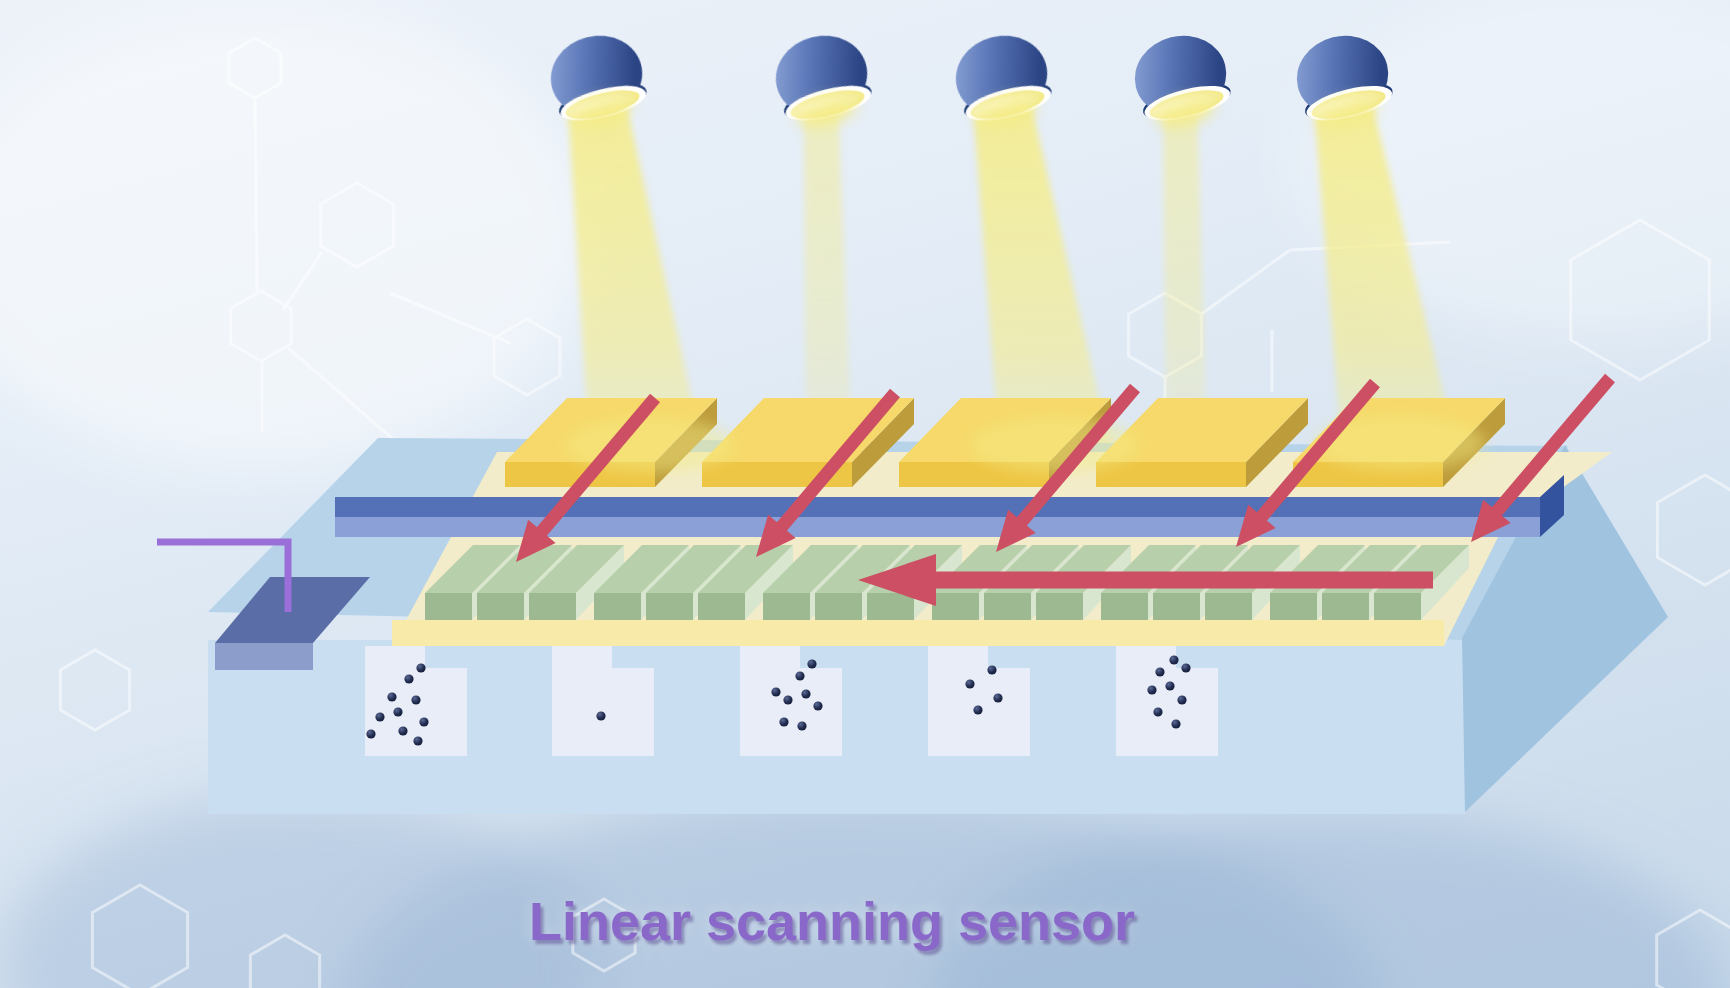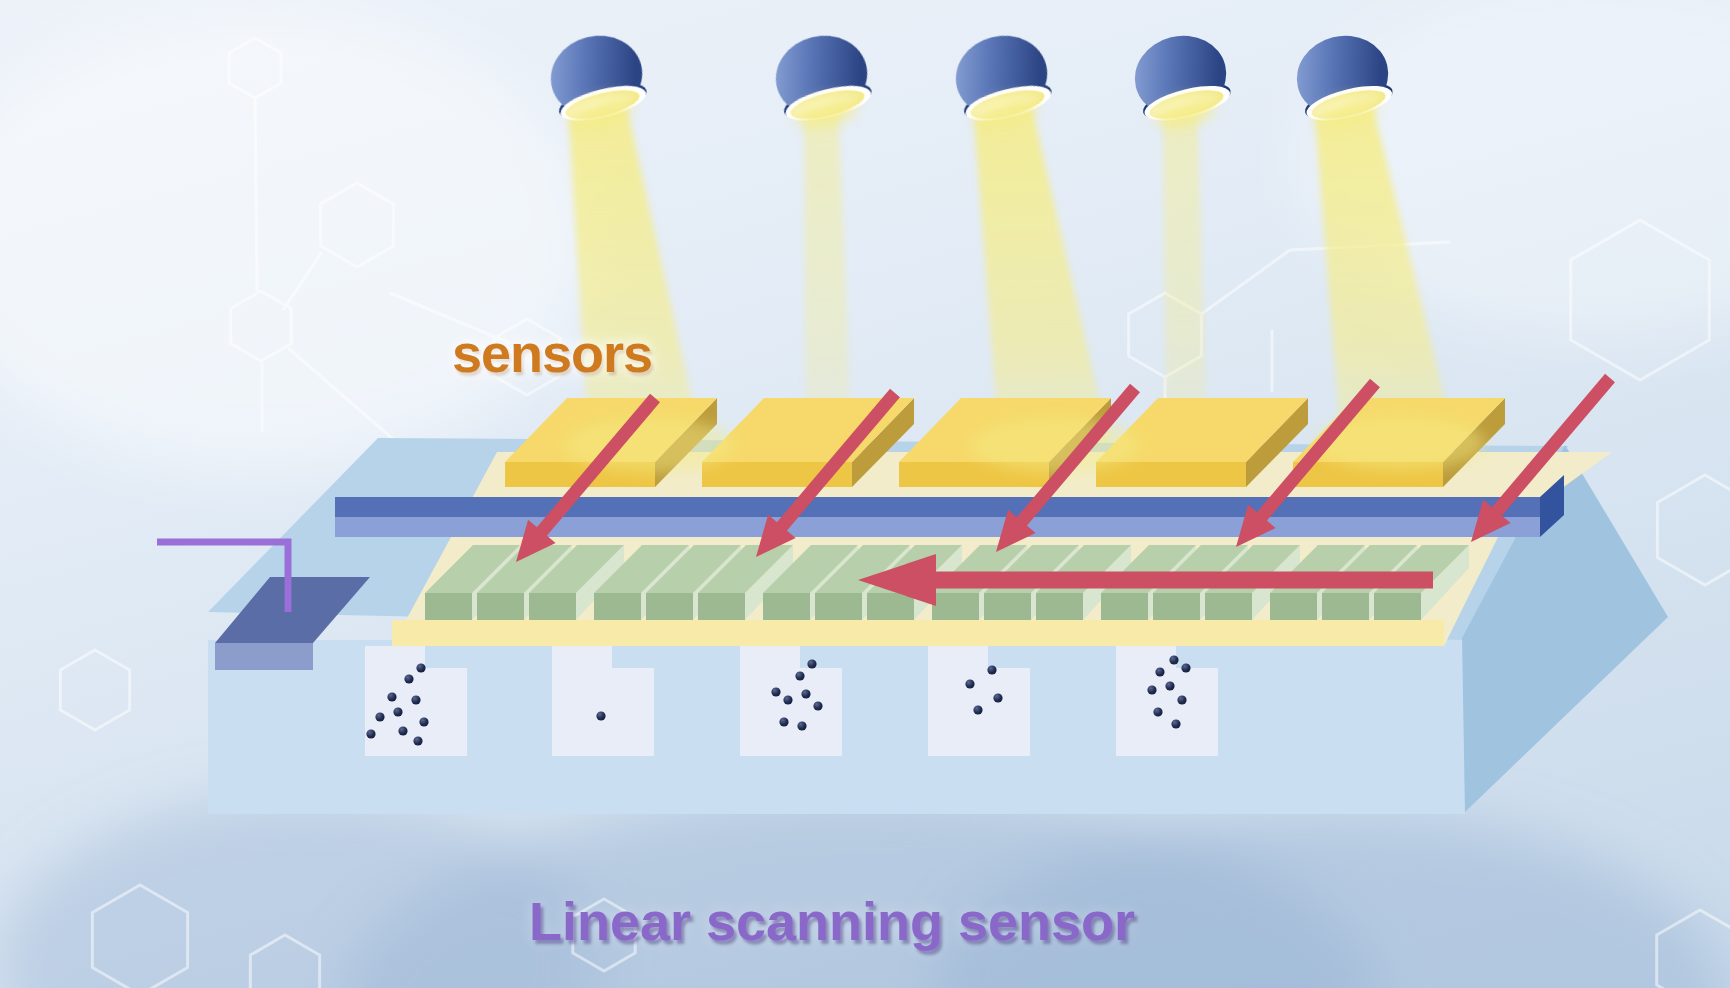--- a/index.html
+++ b/index.html
@@ -347,15 +347,14 @@
         <g>
           <line x1="1610" y1="378" x2="1495.5695680373108" y2="513.0114449056191" stroke="#cc4f63" stroke-width="13"></line>
           <polygon points="1471,542 1483.1312823629887,499.84751504087285 1510.5941240313496,523.1239479183251" fill="#cc4f63"></polygon>
         </g>
         <g>
           <line x1="1433" y1="580" x2="934" y2="580" stroke="#cc4f63" stroke-width="17"></line>
           <polygon points="858,580 936,554 936,606" fill="#cc4f63"></polygon>
         </g>
       </g>
     </svg>
-  <div class="label" id="label-sensors" style="color: rgb(207, 122, 31);">sensors</div>
   <div class="label" id="label-title" style="color: rgb(138, 104, 202);">Linear scanning sensor</div>
 </div>
 
 </body></html>

